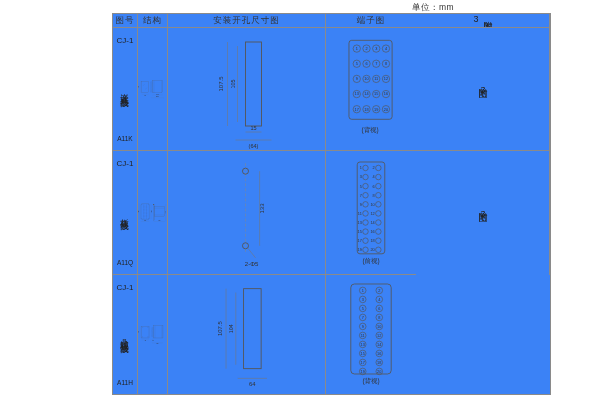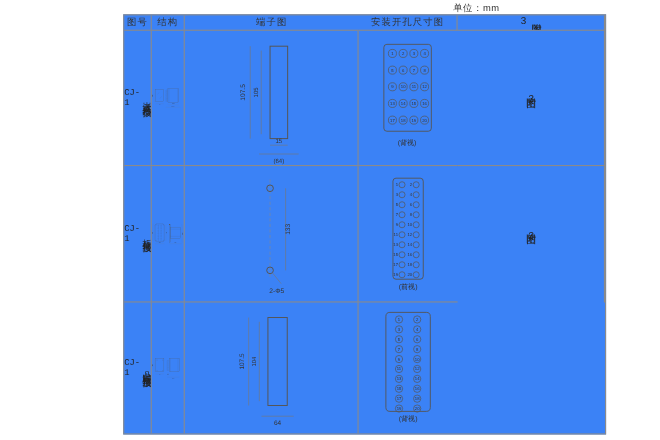--- a/index.html
+++ b/index.html
@@ -6,21 +6,21 @@
   html,body { width:600px; height:400px; background:#ffffff; font-family:"Liberation Sans", sans-serif; color:#222; }
   .page { position:relative; width:600px; height:400px; background:#ffffff; overflow:hidden;border-radius:23px; }
   .unit { position:absolute; top:2px; left:412px; font-size:8.5px; color:#333; letter-spacing:0.5px; }
   .tbl { position:absolute; left:88px; top:13px; width:439px; height:382px; border:1px solid #8a8a8a; display:grid;
          grid-template-columns:25px 30px 158px 90px 1fr; grid-template-rows:14px 123px 124px 1fr; background:#3b82f6;margin-left:24px; }
   .cell { border-right:1px solid #8a8a8a; border-bottom:1px solid #8a8a8a; display:flex; align-items:center; justify-content:center; overflow:hidden; position:relative; }
   .lc { border-right:none; }
   .lr { border-bottom:none; }
   .hdr { font-size:8.5px; color:#333; letter-spacing:1px; }
   .vtext { writing-mode:vertical-rl; text-orientation:upright; font-size:9px; letter-spacing:2px; color:#222; }
-  .struct { flex-direction:row; justify-content:space-between; padding:8px 0;font-family:Liberation Mono, monospace; }
+  .struct { flex-direction:column; justify-content:space-between; padding:8px 0; }
   .model { font-size:8px; color:#222; }
   .desc { font-size:8.5px; letter-spacing:1px; }
   .code { font-size:6.5px; color:#222; }
   svg { display:block; width:100%; height:100%; }
   .obj { fill:none; stroke:#555; stroke-width:0.9; }
   .thin { stroke-width:0.5; }
   .dim { stroke:#777; stroke-width:0.55; fill:none; }
   .cl  { stroke:#888; stroke-width:0.5; stroke-dasharray:3 2; fill:none; }
   .dtx { font-size:6px; fill:#333; }
   .sdtx { font-size:5.5px; fill:#333; }
@@ -35,25 +35,25 @@
   <div class="unit">单位：mm</div>
 
   <div class="tbl">
 
     <div class="cell hdr">
         <span>图号</span>
       </div>
     <div class="cell hdr">
         <span>结构</span>
       </div>
+    <div class="cell hdr">
+        <span>安装开孔尺寸图</span>
+      </div>
     <div class="cell hdr lc">
         <span>端子图</span>
-      </div>
-    <div class="cell hdr">
-        <span>安装开孔尺寸图</span>
       </div>
 
     <div class="cell">
       <span class="vtext">附图3</span>
     </div>
     <div class="cell struct">
       <span class="model">CJ-1</span>
       <span class="vtext desc">嵌入式后接线</span>
       <span class="code">A11K</span>
     </div>

